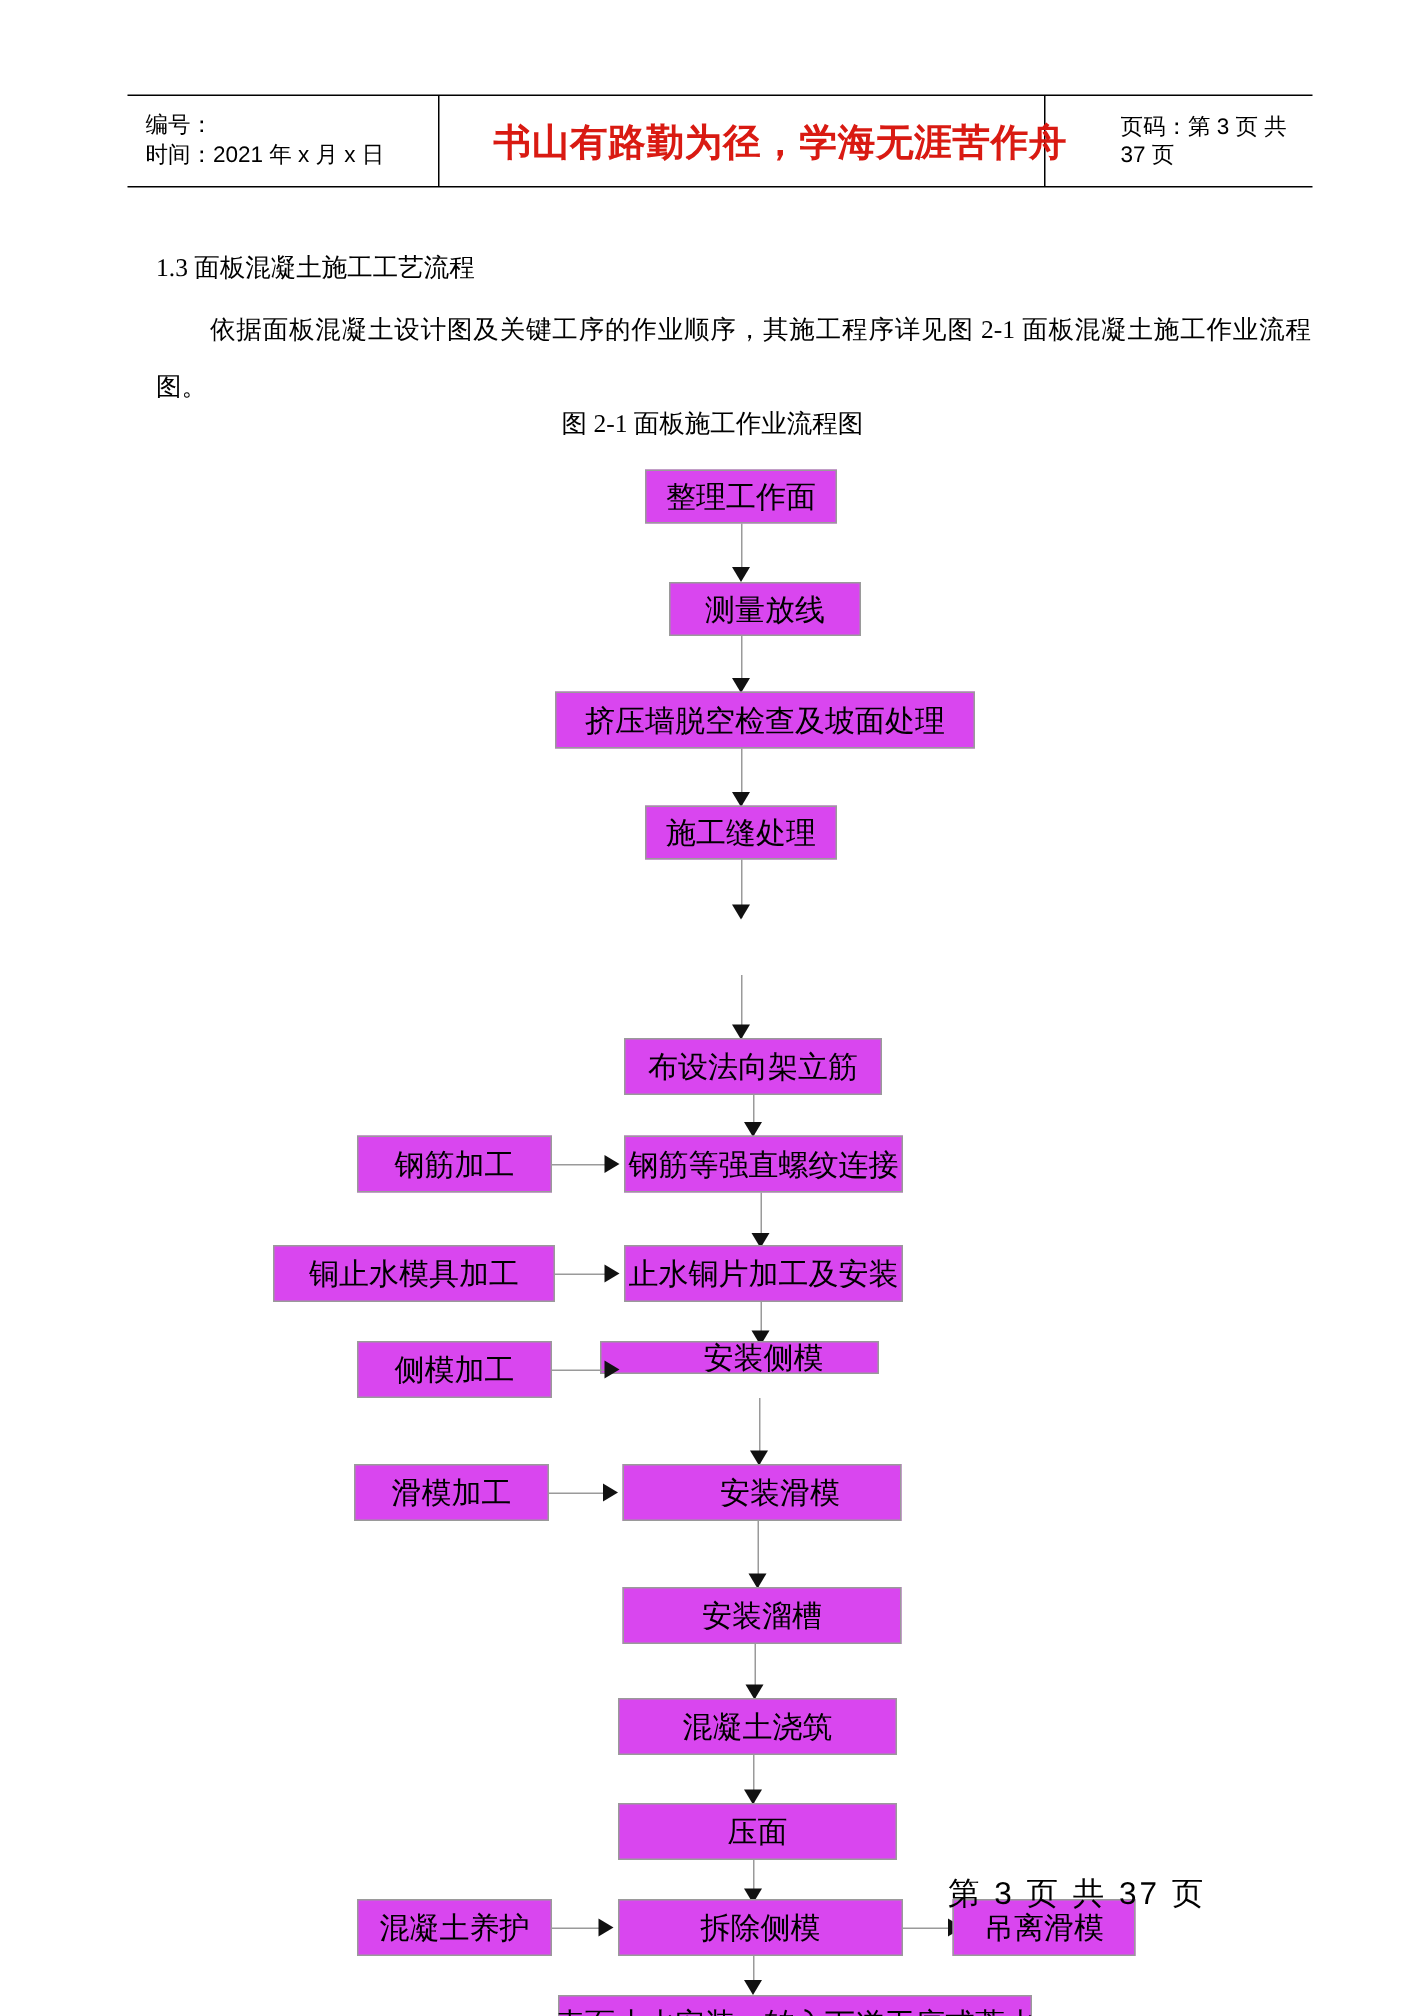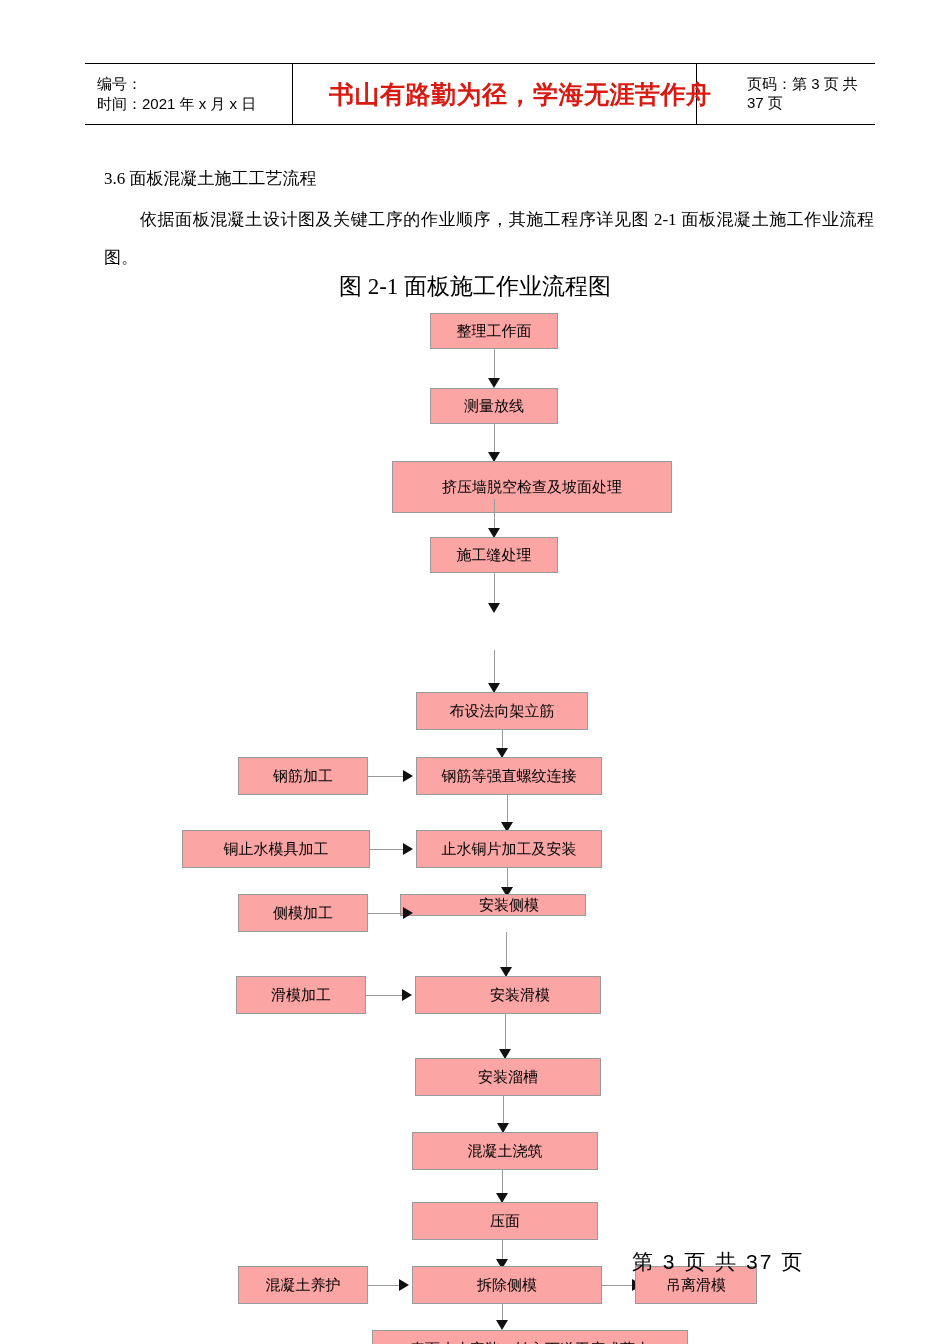--- a/index.html
+++ b/index.html
@@ -82,40 +82,40 @@
     line-height: 38px;
     text-indent: 36px;
     text-align: justify;
   }
   .fig-caption {
     position: absolute;
     left: 0;
     top: 271px;
     width: 950px;
     text-align: center;
-    font-size: 23px;
+    font-size: 17px;
   }
 
   
   #flow {
     position: absolute;
     left: 0;
     top: 0;
     width: 950px;
     height: 1344px;
   }
   .node {
     position: absolute;
     box-sizing: border-box;
     border: 1px solid #9a9a9a;
-    background: #fca5a5;
+    background: #d946ef;
     display: flex;
     align-items: center;
     justify-content: center;
-    font-size: 15px;
+    font-size: 20px;
     color: #000;
     white-space: nowrap;
     font-family: "Liberation Serif", "DejaVu Serif", serif;
   }
   .vline {
     position: absolute;
     width: 1px;
     background: #9a9a9a;
   }
   .hline {
@@ -160,35 +160,35 @@
     <div>时间：2021 年 x 月 x 日</div>
   </div>
   <div class="hdr-cell hdr-mid">
     <div class="hdr-mid-text">书山有路勤为径，学海无涯苦作舟</div>
   </div>
   <div class="hdr-cell hdr-right">
     <div>页码：第 3 页  共 37 页</div>
   </div>
 </div>
 
-<div class="sec-title">3.6 面板混凝土施工工艺流程</div>
+<div class="sec-title">1.3 面板混凝土施工工艺流程</div>
 <div class="para">依据面板混凝土设计图及关键工序的作业顺序，其施工程序详见图 2-1 面板混凝土施工作业流程图。</div>
 <div class="fig-caption">图 2-1 面板施工作业流程图</div>
 
 <div id="flow">
 
   <div class="node" style="left:430px; top:313px; width:128px; height:36px;">整理工作面</div>
   <div class="vline" style="left:494px; top:349px; height:36px;"></div>
   <div class="arrow-down" style="left:488px; top:378px;"></div>
 
-  <div class="node" style="left:430px; top:388px; width:128px; height:36px;">测量放线</div>
+  <div class="node" style="left:446px; top:388px; width:128px; height:36px;">测量放线</div>
   <div class="vline" style="left:494px; top:424px; height:36px;"></div>
   <div class="arrow-down" style="left:488px; top:452px;"></div>
 
-  <div class="node" style="left:370px; top:461px; width:280px; height:52px;margin-left:22px;">挤压墙脱空检查及坡面处理</div>
+  <div class="node" style="left:370px; top:461px; width:280px; height:38px;">挤压墙脱空检查及坡面处理</div>
   <div class="vline" style="left:494px; top:499px; height:38px;"></div>
   <div class="arrow-down" style="left:488px; top:528px;"></div>
 
   <div class="node" style="left:430px; top:537px; width:128px; height:36px;">施工缝处理</div>
   <div class="vline" style="left:494px; top:573px; height:39px;"></div>
   <div class="arrow-down" style="left:488px; top:603px;"></div>
 
   <div class="vline" style="left:494px; top:650px; height:42px;"></div>
   <div class="arrow-down" style="left:488px; top:683px;"></div>
 

